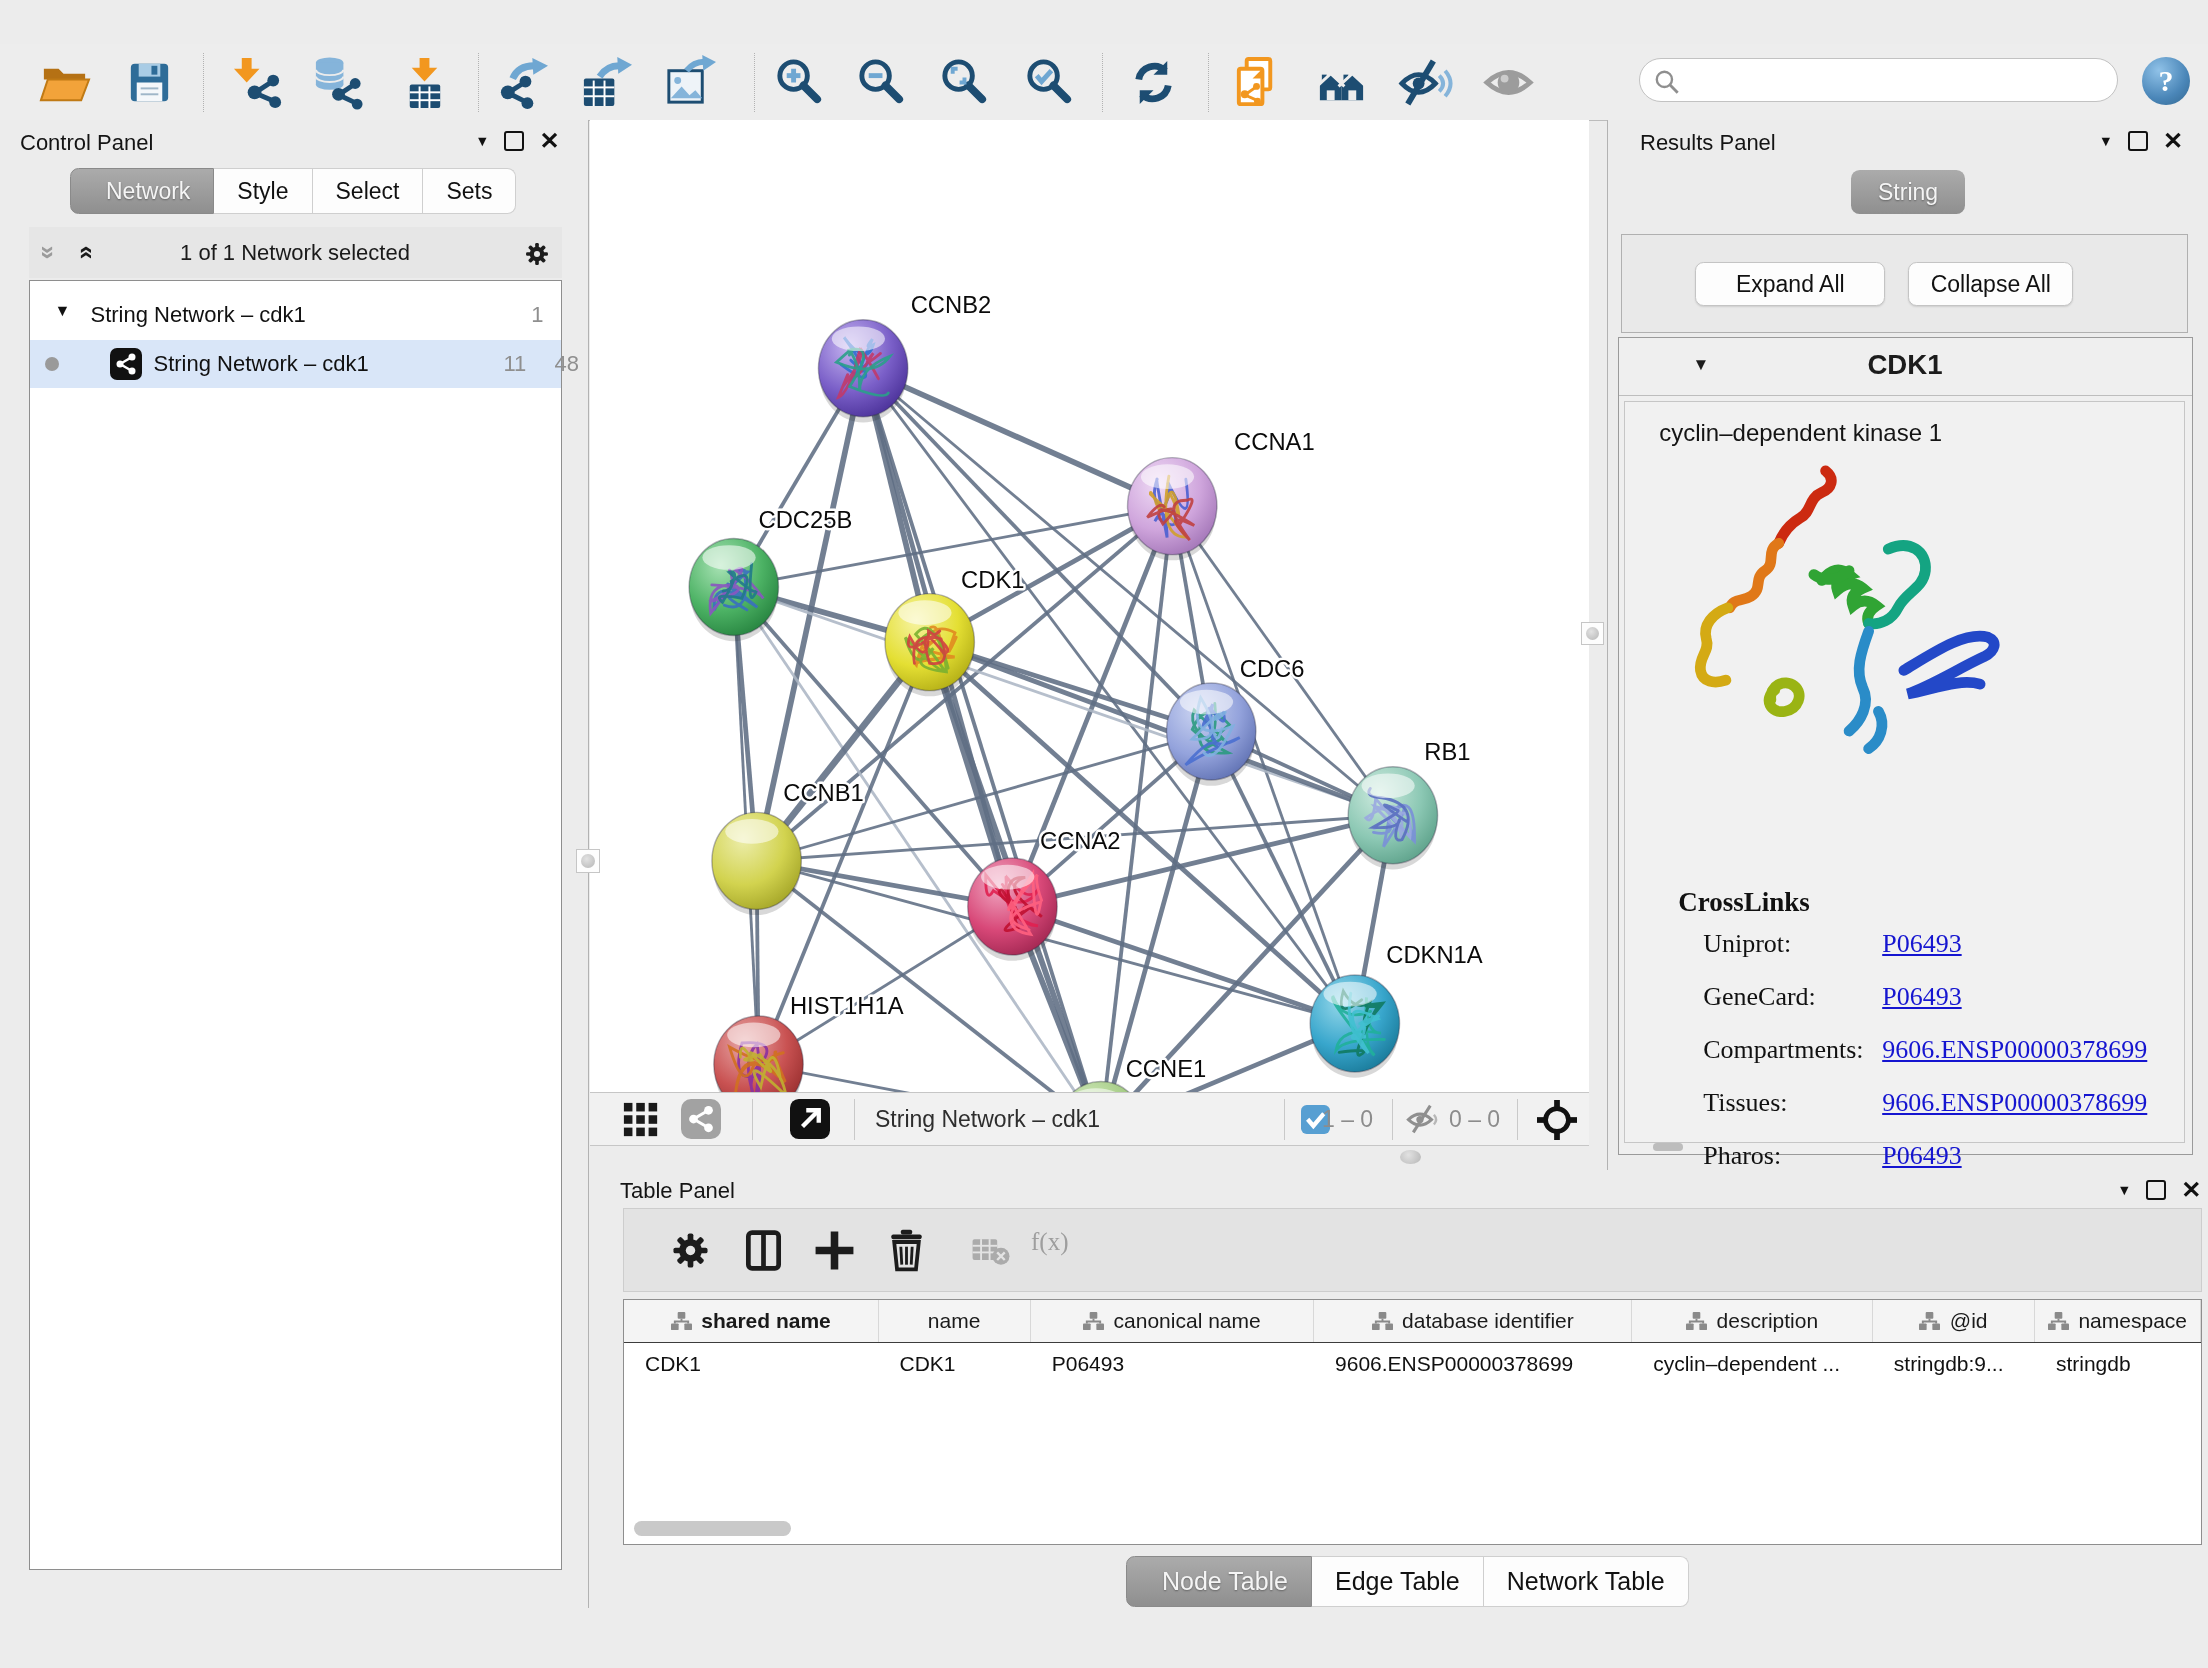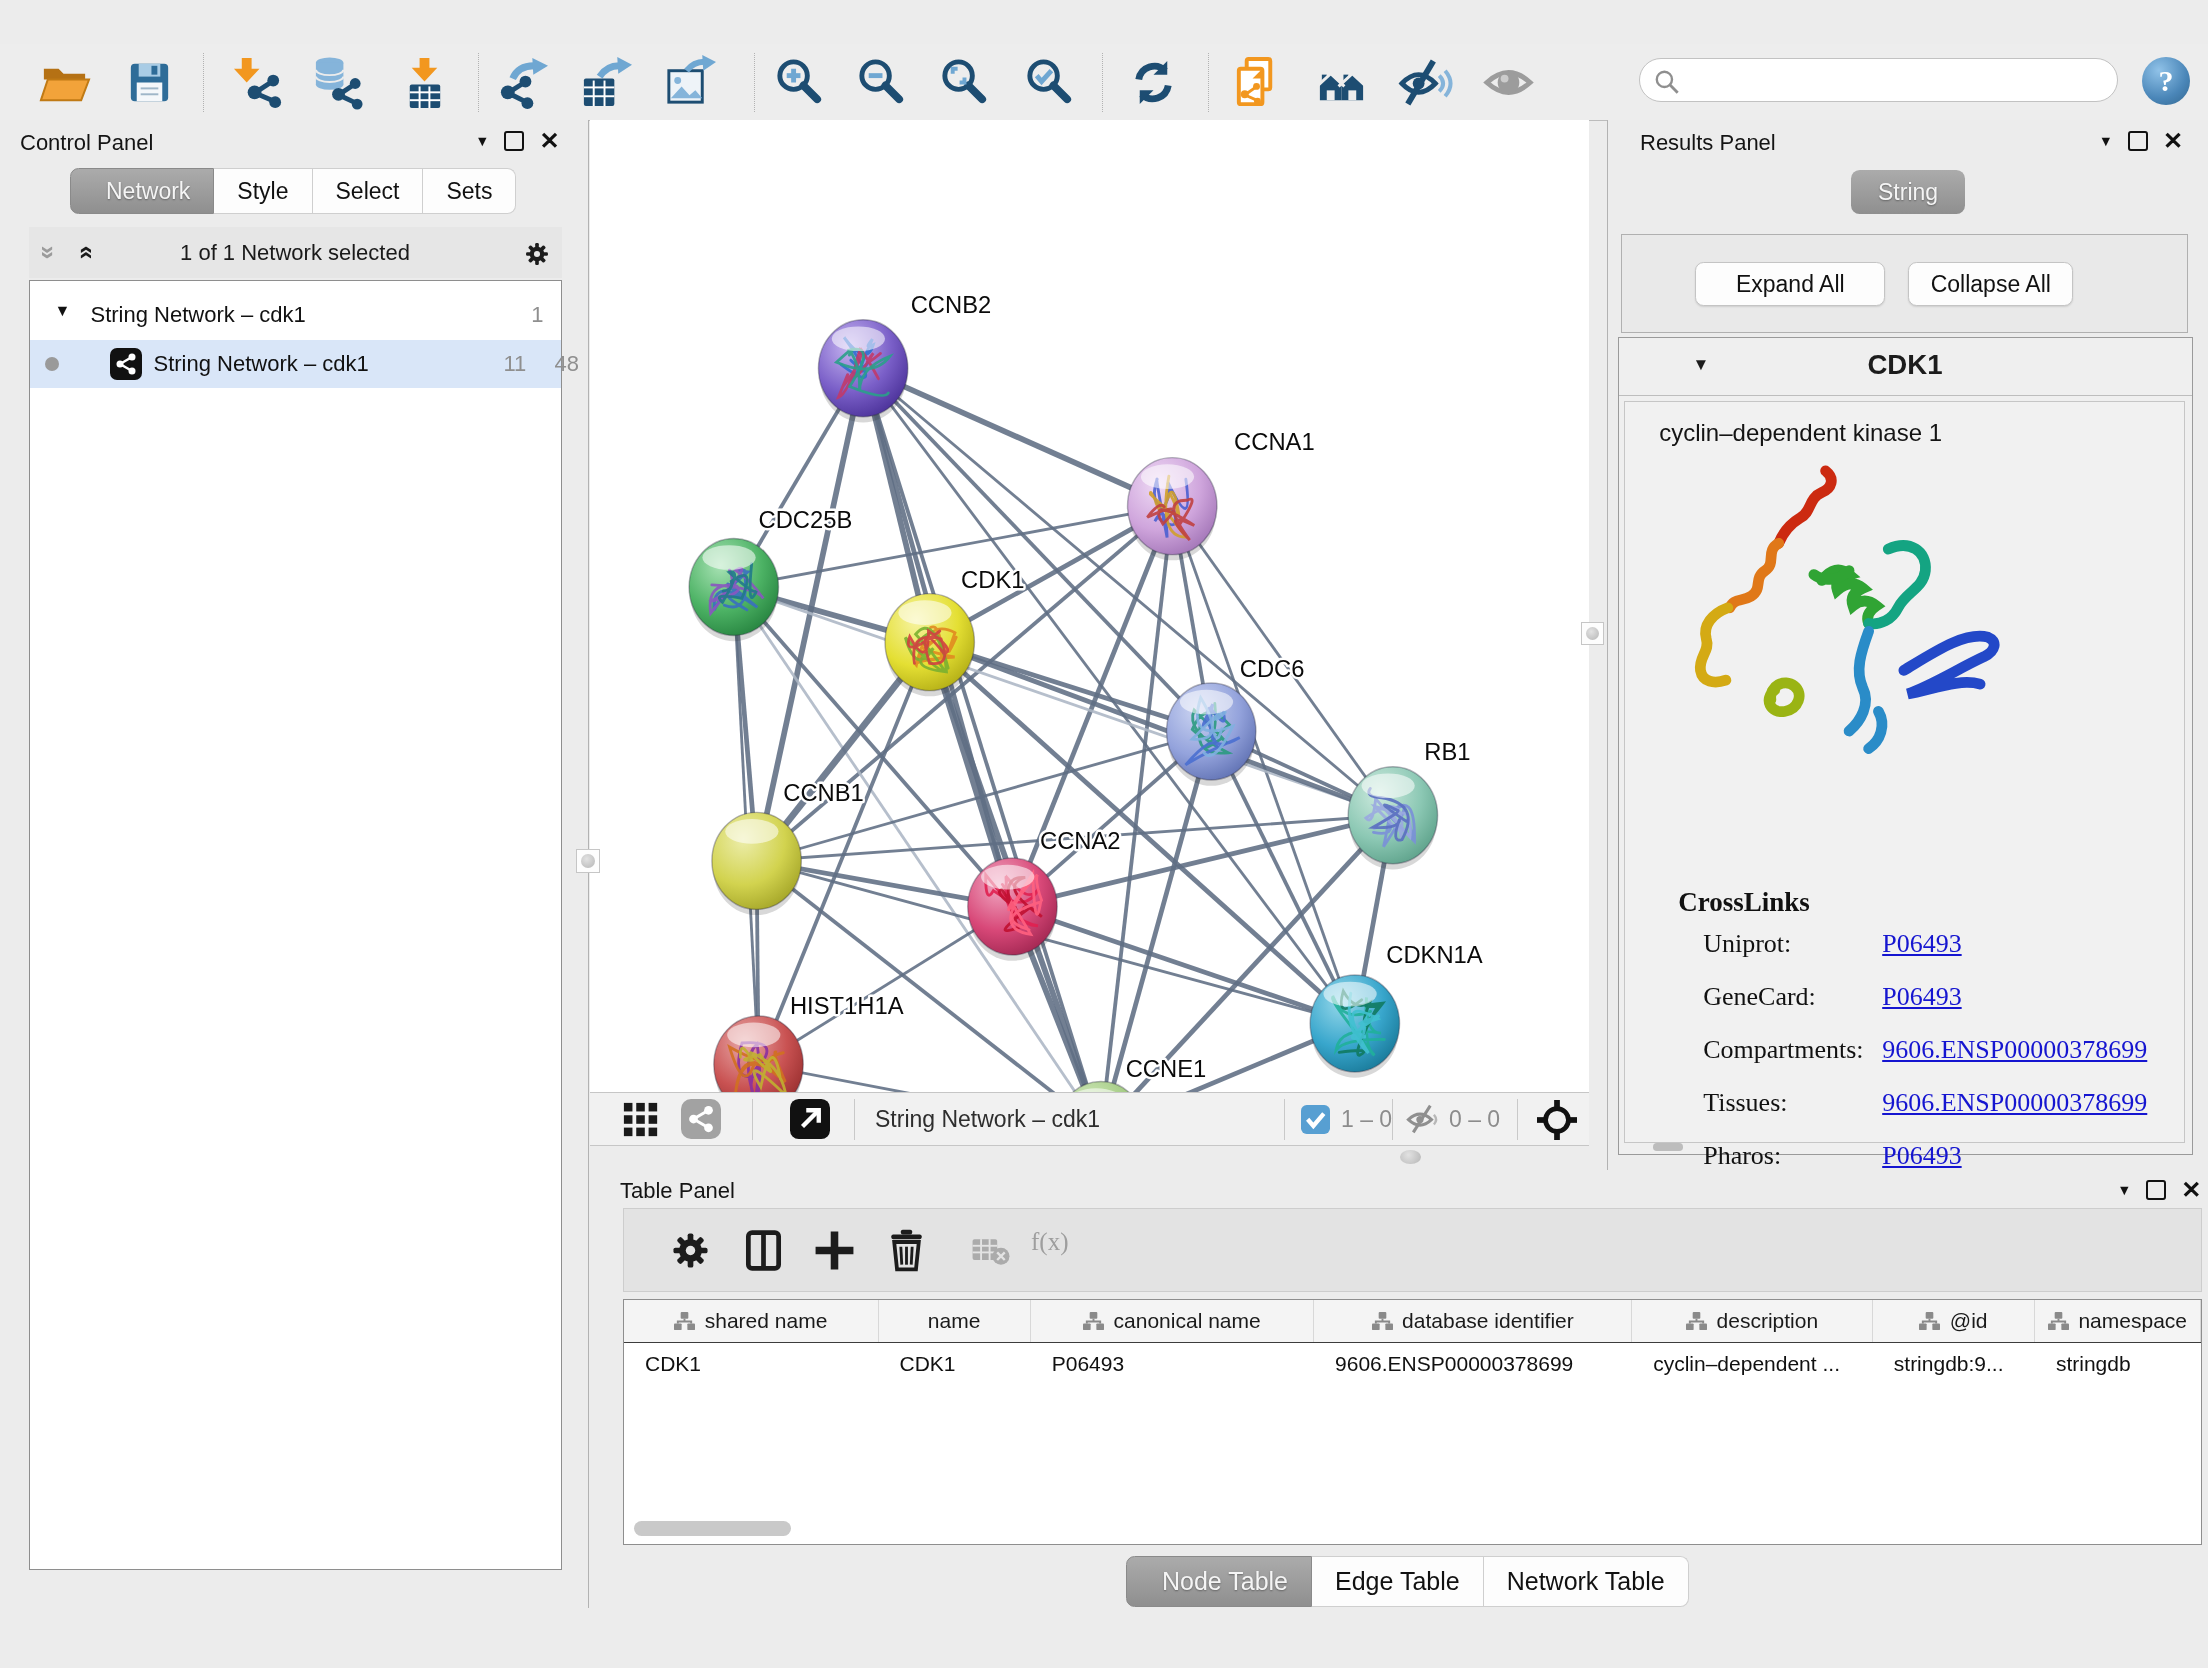--- a/index.html
+++ b/index.html
@@ -621,21 +621,21 @@
         </svg>
     </span>
     <span class="vr" style="left:264px"></span>
     <span class="nsb-title">String Network – cdk1</span>
     <span class="vr" style="left:694px"></span>
     <span class="ncheck">
       <svg width="28.5" height="28.5" viewBox="0 0 30 30">
           <path d="M7 15l6 7 11-13" stroke="#fff" stroke-width="4.5" fill="none"></path>
         </svg>
     </span>
-    <span class="nsb-count" style="left:751px">1 – 0</span>
+    <span class="nsb-count" style="left:732px">1 – 0</span>
     <span class="vr" style="left:802px"></span>
     <span style="position:absolute;left:816px;top:11.4px">
       <svg width="34" height="30" viewBox="0 0 56 48">
           <path d="M4 25Q23 7 42 25 23 43 4 25z" fill="none" stroke="#8f8f8f" stroke-width="5"></path>
           <circle cx="23" cy="25" r="6" fill="#8f8f8f"></circle>
           <line x1="40" y1="2" x2="12" y2="46" stroke="#8f8f8f" stroke-width="5"></line>
           <path d="M46 17q7 8 0 16" stroke="#b7b7b7" stroke-width="4" fill="none"></path>
         </svg>
     </span>
     <span class="nsb-count" style="left:859px">0 – 0</span>
@@ -777,21 +777,21 @@
               <line x1="26" y1="16" x2="26" y2="38"></line>
             </g>
             <circle cx="38" cy="34" r="9" fill="#ababab"></circle>
             <path d="M34 30l8 8M42 30l-8 8" stroke="#e3e3e3" stroke-width="2.5"></path>
           </svg>
       </button>
       <span class="fx" style="position:absolute;left:407px;top:19px">f(x)</span>
     </div>
     <div class="tbox">
       <div class="thead" id="t-head">
-          <div class="th" style="width: 256px;">
+          <div class="th" style="width: 256px; font-weight: bold;">
             <svg width="21" height="21" viewBox="0 0 22 22">
               <g fill="#8a8a8a">
                 <rect x="7" y="1" width="8" height="7" rx="1"></rect>
                 <rect x="0" y="13" width="8" height="7" rx="1"></rect>
                 <rect x="14" y="13" width="8" height="7" rx="1"></rect>
               </g>
               <path d="M11 8v3M4 13v-2h14v2" stroke="#8a8a8a" stroke-width="2" fill="none"></path>
             </svg>
             <span>shared name</span>
           </div>

